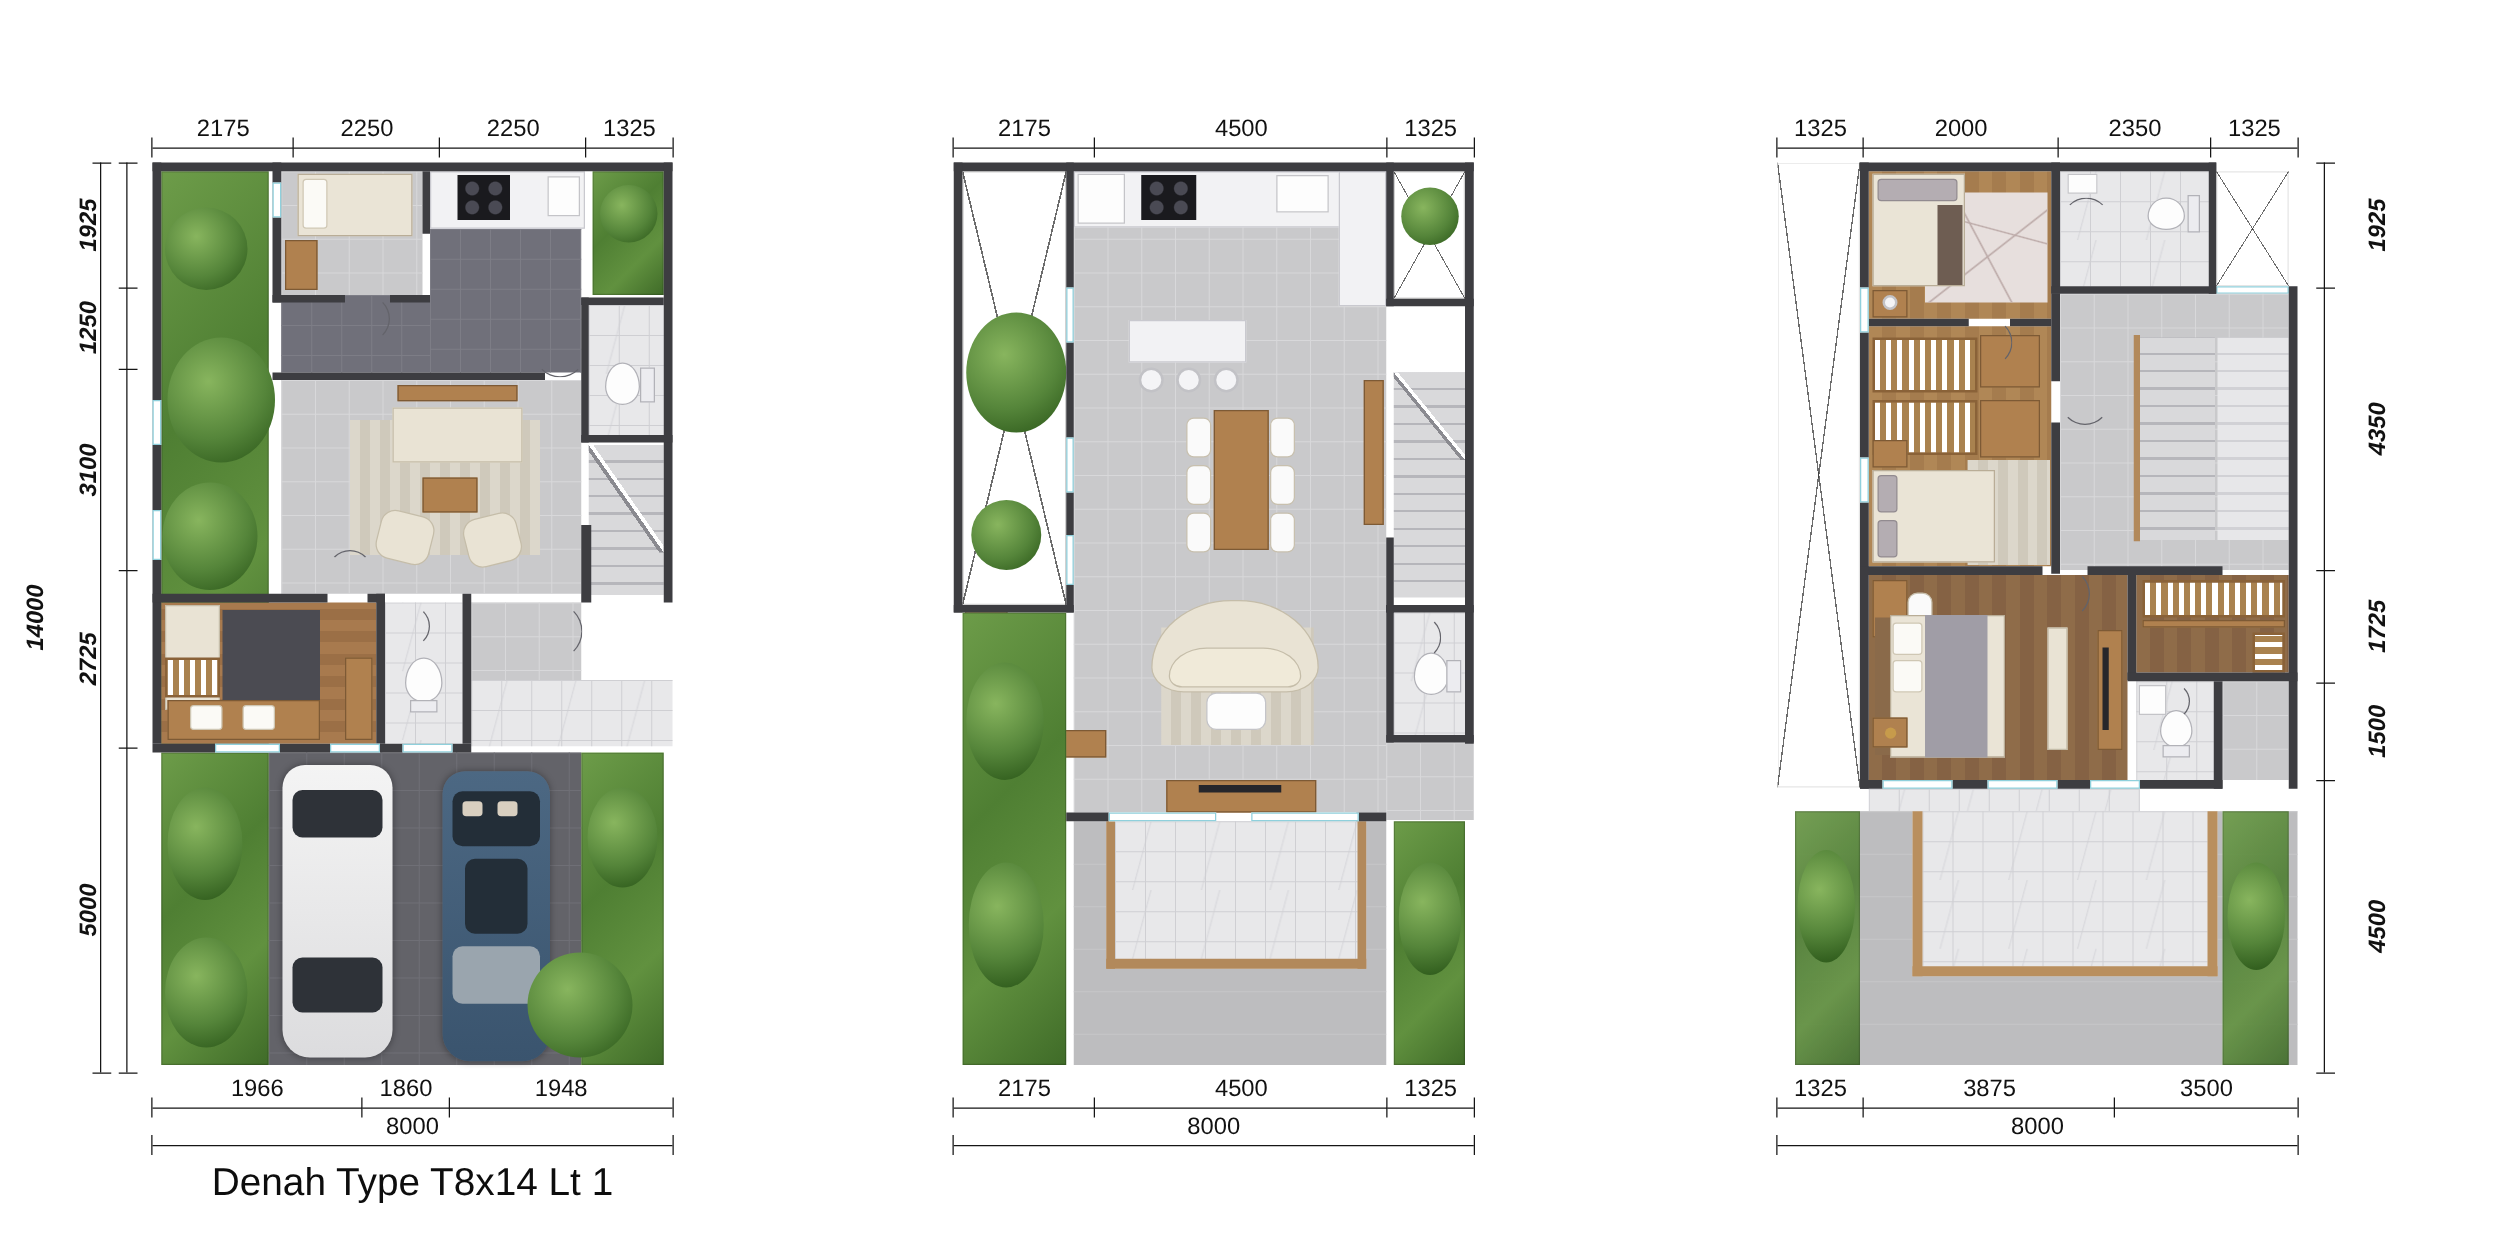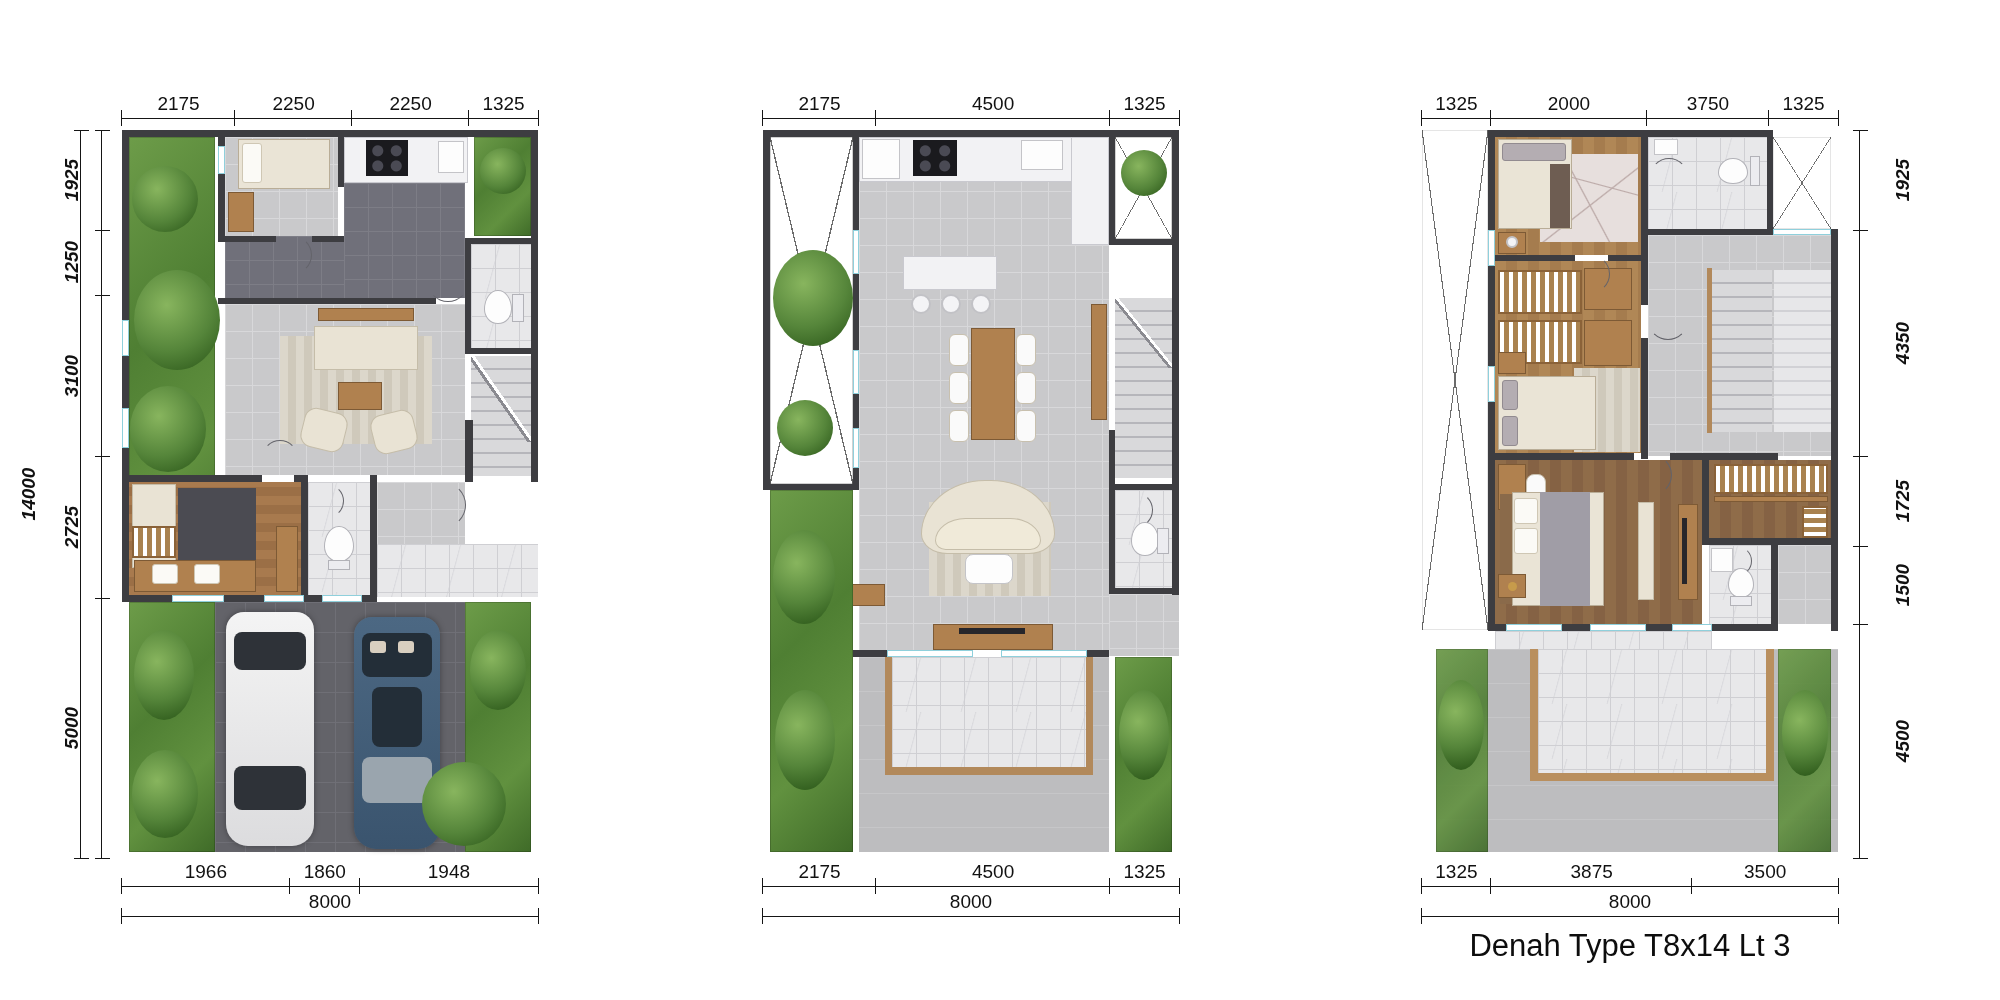--- a/index.html
+++ b/index.html
@@ -213,20 +213,21 @@
           <span class="lbl">1948</span>
         </div>
       <b class="end"></b>
     </div>
     <div class="dimh" style="left:0;top:762px;width:416px">
       <div class="seg" style="width:100%">
           <span class="lbl">8000</span>
         </div>
       <b class="end"></b>
     </div>
+    <div class="title">Denah Type T8x14 Lt 1</div>
   </div>
 
   <div class="bld" style="left:763px;top:130px">
     <div class="dimh" style="left:0;top:-36px;width:416px">
       <div class="seg" style="width:27.1875%">
           <span class="lbl">2175</span>
         </div>
       <div class="seg" style="width:56.25%">
           <span class="lbl">4500</span>
         </div>
@@ -327,21 +328,21 @@
 
   <div class="bld" style="left:1422px;top:130px">
     <div class="dimh" style="left:0;top:-36px;width:416px">
       <div class="seg" style="width:16.5625%">
           <span class="lbl">1325</span>
         </div>
       <div class="seg" style="width:37.5%">
           <span class="lbl">2000</span>
         </div>
       <div class="seg" style="width:29.375%">
-          <span class="lbl">3750</span>
+          <span class="lbl">2350</span>
         </div>
       <div class="seg" style="width:16.5625%">
           <span class="lbl">1325</span>
         </div>
       <b class="end"></b>
     </div>
 
     <i class="vline" style="left:437px;top:0;height:728px">
       <b class="vtick" style="top:0"></b>
       <b class="vtick" style="top:13.75%"></b>
@@ -461,16 +462,15 @@
           <span class="lbl">3500</span>
         </div>
       <b class="end"></b>
     </div>
     <div class="dimh" style="left:0;top:762px;width:416px">
       <div class="seg" style="width:100%">
           <span class="lbl">8000</span>
         </div>
       <b class="end"></b>
     </div>
-    <div class="title">Denah Type T8x14 Lt 3</div>
   </div>
 
 </div>
 
 </body></html>

